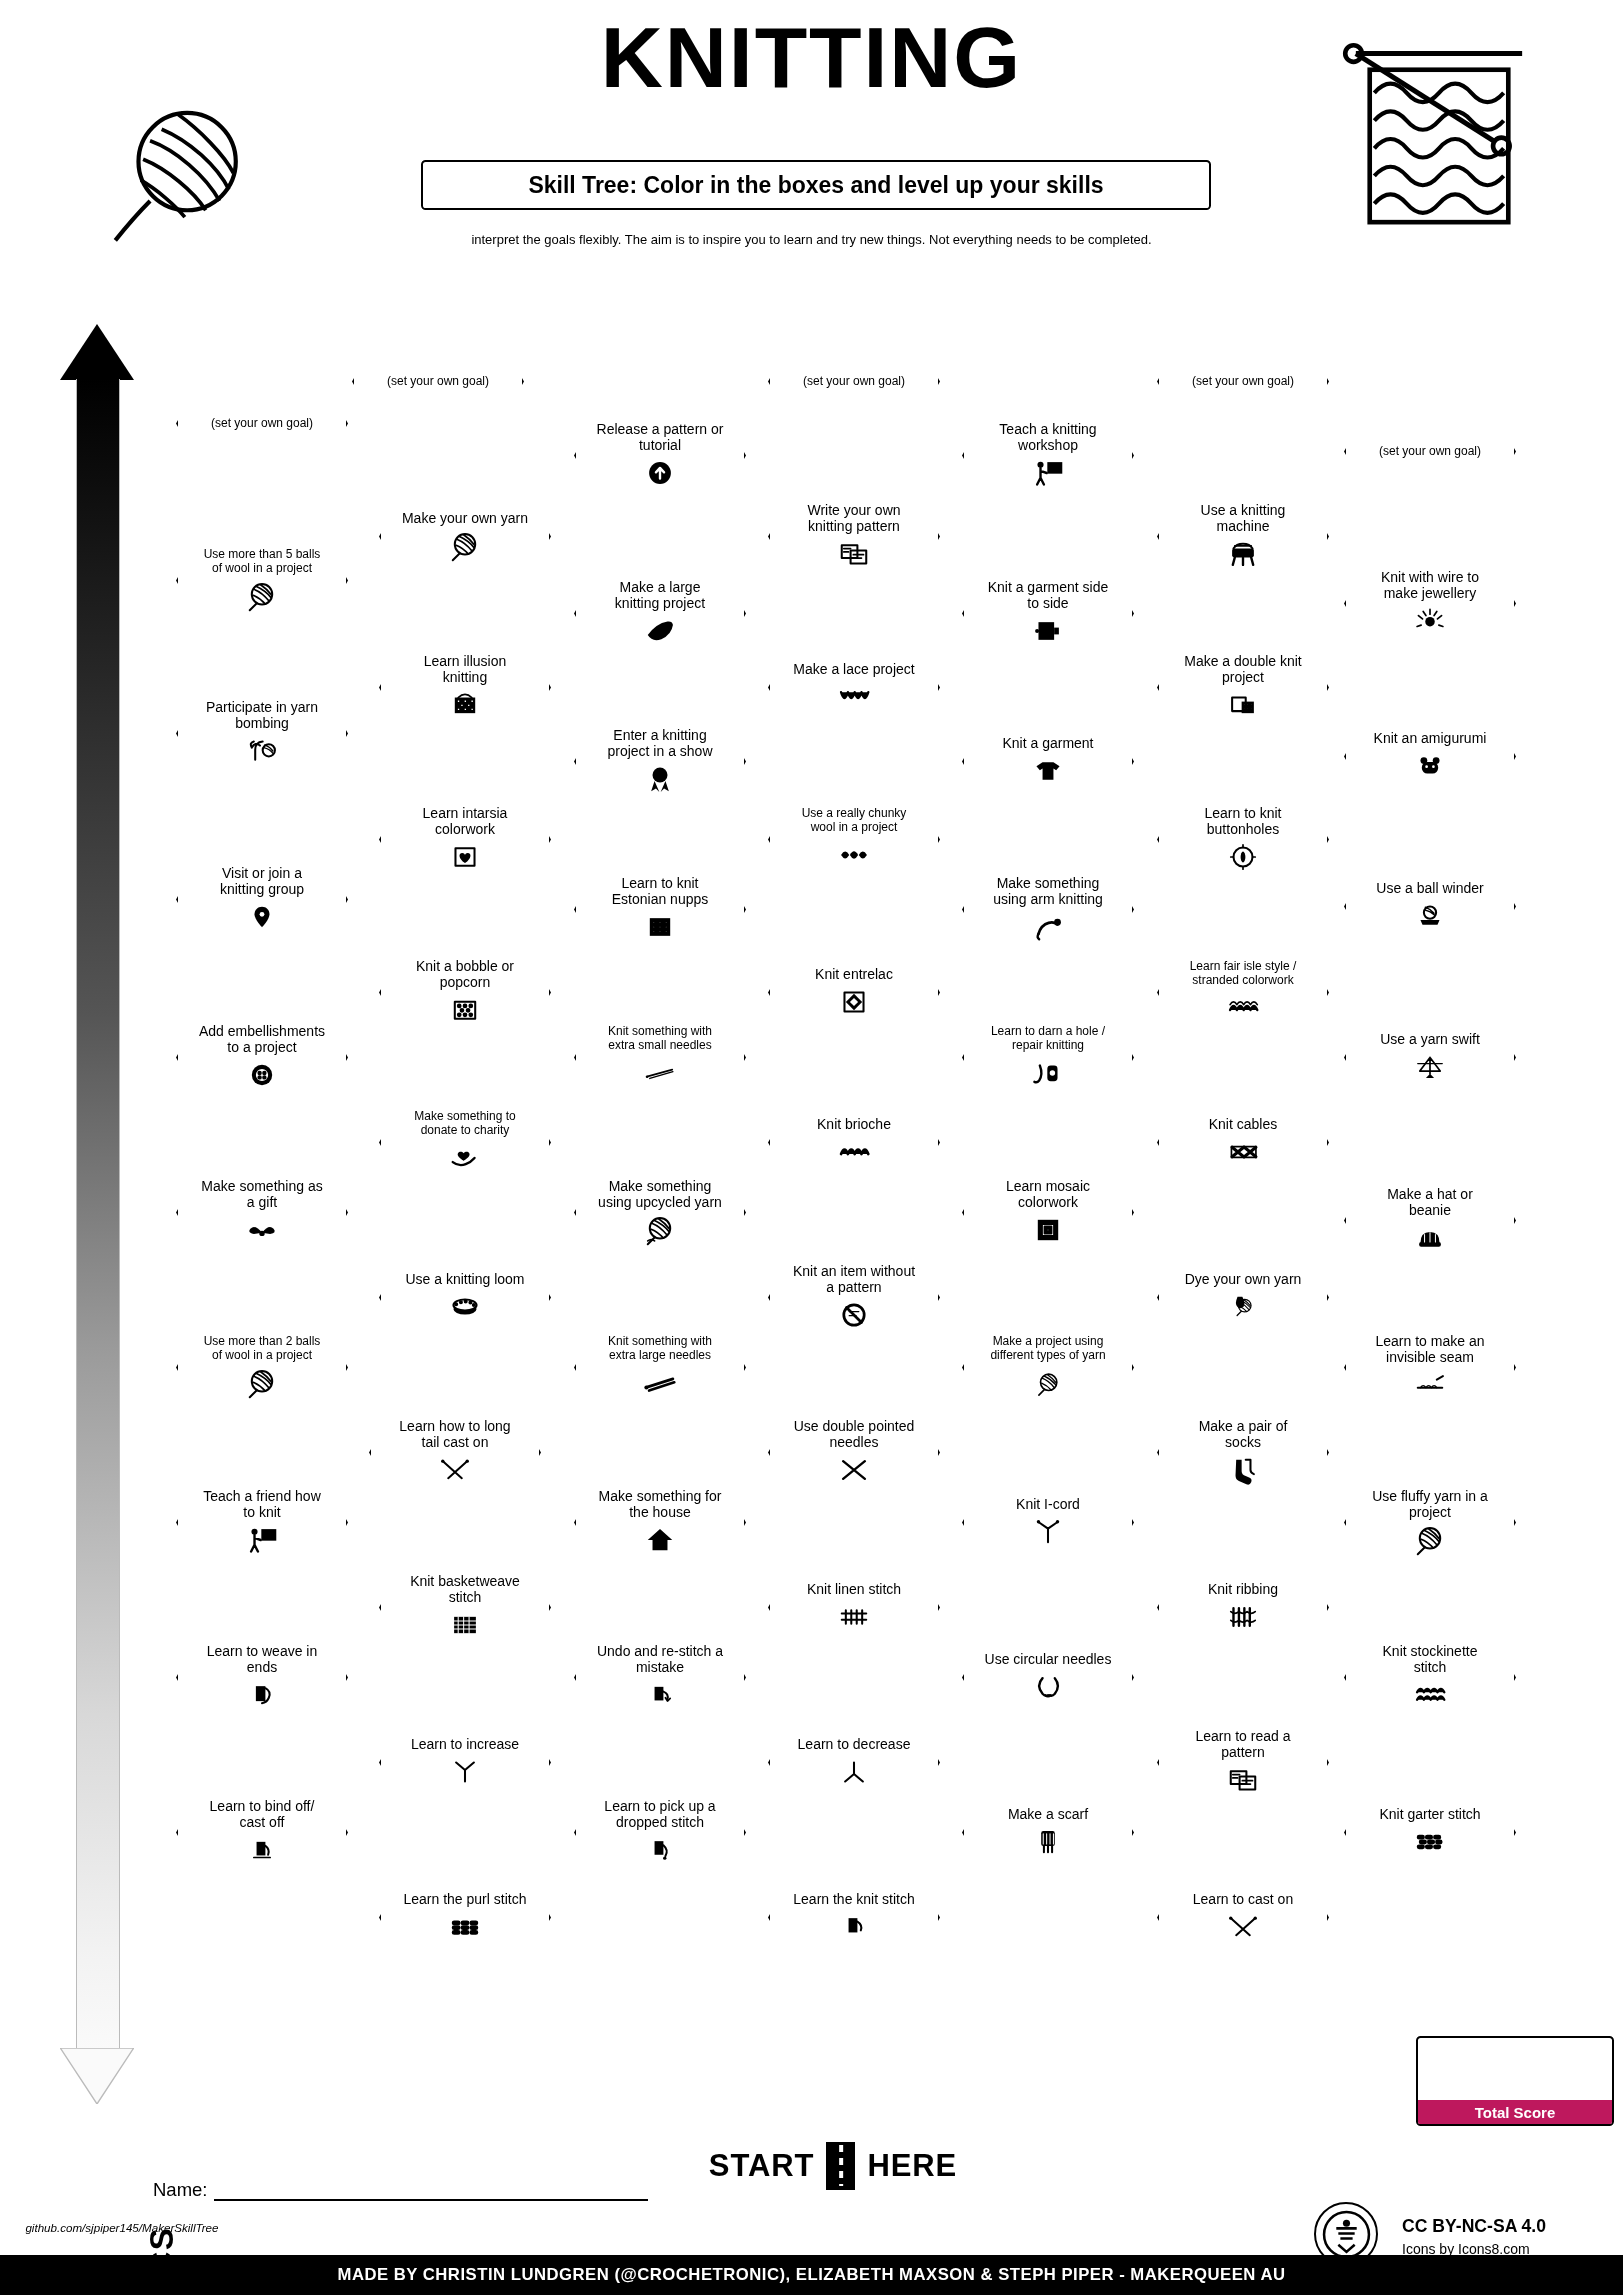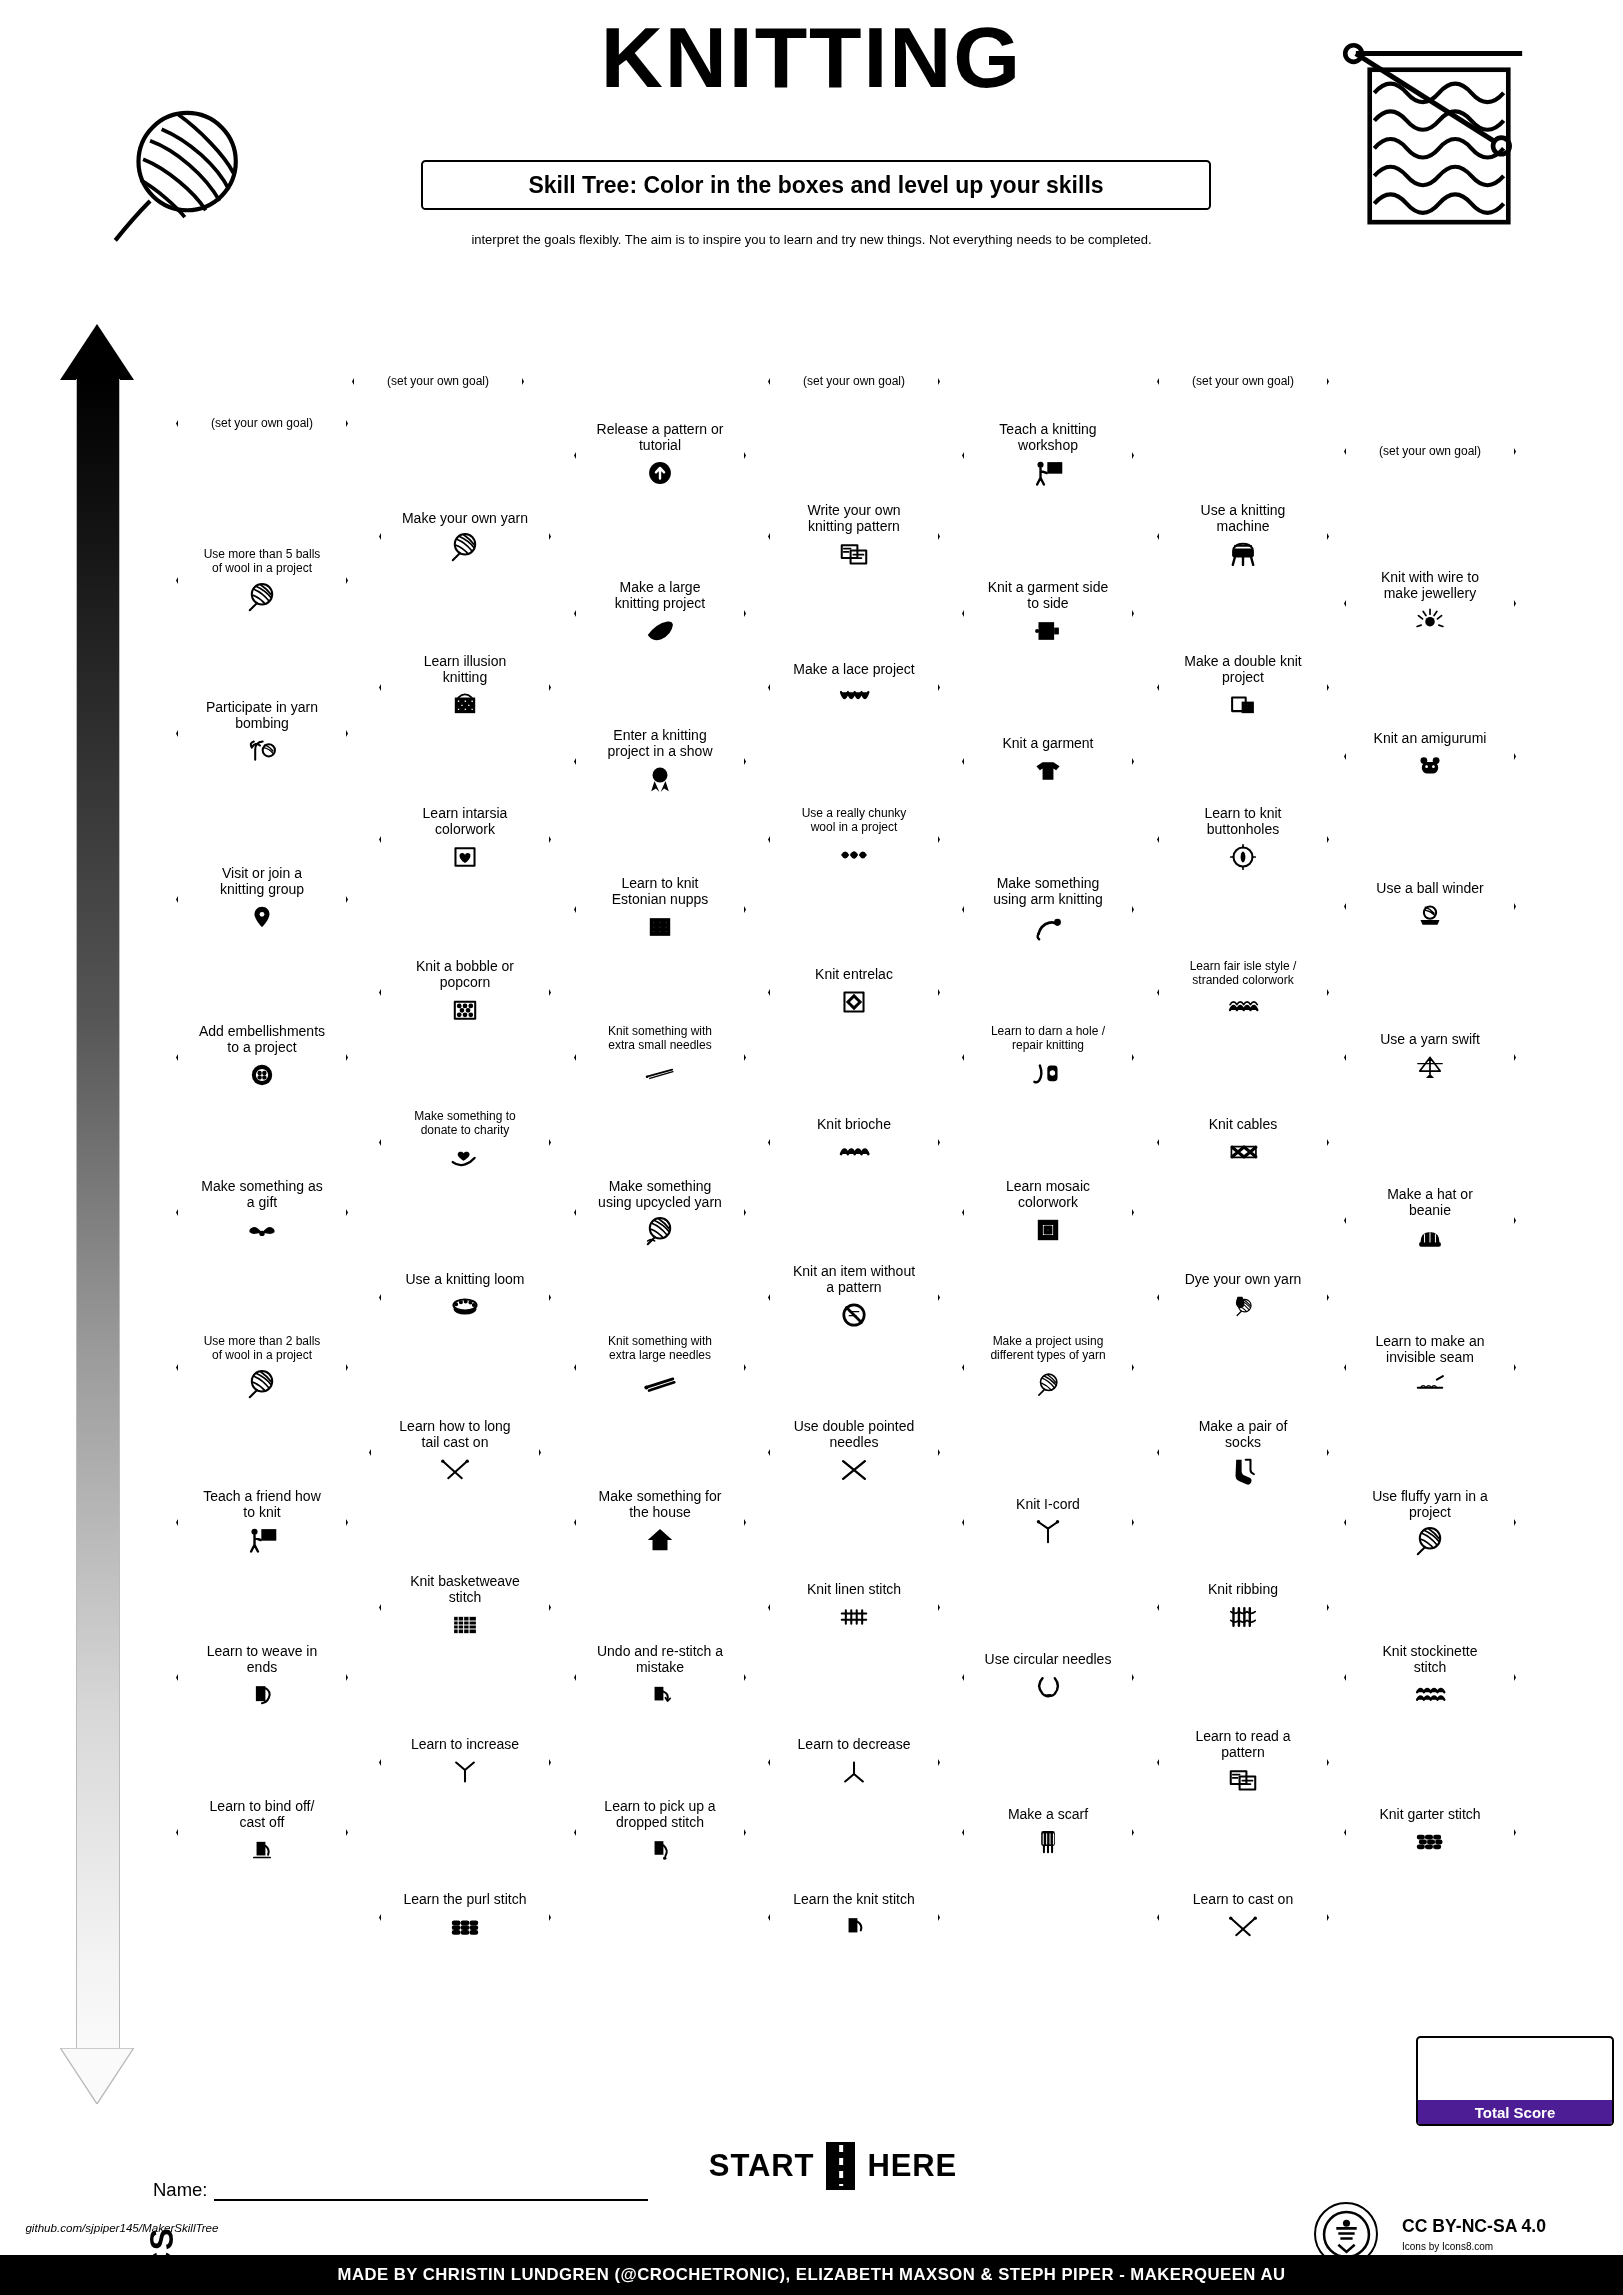--- a/index.html
+++ b/index.html
@@ -73,30 +73,30 @@
 
   
   .starthere{position:absolute;left:657px;top:2100px;width:352px;height:51px;display:flex;align-items:center;justify-content:center;gap:12px;margin-top:40px;}
   .starthere .word{font-size:31px;font-weight:bold;letter-spacing:0.9px;}
   .road{width:29px;height:48px;background:#000;position:relative;}
   .road:after{content:"";position:absolute;left:50%;top:3.7px;transform:translateX(-50%);width:3.7px;height:41px;
     background:repeating-linear-gradient(to bottom,#fff 0 6.5px,transparent 6.5px 13px);}
 
   
   .scorebox{position:absolute;left:1416px;top:2036px;width:194px;height:86px;border:2.3px solid #000;border-radius:4.6px;overflow:hidden;background:#fff;}
-  .scorebox .band{position:absolute;left:0;right:0;bottom:0;height:24px;background:#4c1d95;color:#fff;display:flex;align-items:center;justify-content:center;font-size:15px;font-weight:bold;}
+  .scorebox .band{position:absolute;left:0;right:0;bottom:0;height:24px;background:#be185d;color:#fff;display:flex;align-items:center;justify-content:center;font-size:15px;font-weight:bold;}
 
   
   .nameline{position:absolute;left:153px;top:2179px;width:495px;display:flex;align-items:flex-end;gap:6.5px;}
   .nameline .lbl{font-size:18.5px;}
   .nameline .rule{flex:1;border-bottom:2.3px solid #000;height:15.7px;}
 
   .gh{position:absolute;left:25.4px;top:2221px;font-size:11.6px;font-style:italic;}
   .cc{position:absolute;left:1402px;top:2216px;font-size:17.6px;font-weight:bold;}
-  .icons8{position:absolute;left:1402px;top:2241px;font-size:10px;}
+  .icons8{position:absolute;left:1402px;top:2241px;font-size:14px;}
   .ccbadge{position:absolute;left:1314px;top:2202px;width:60px;height:60px;border:2.3px solid #000;border-radius:50%;display:flex;align-items:center;justify-content:center;}
 
   .footer{position:absolute;left:0;right:0;bottom:0;height:40px;background:#000;color:#fff;display:flex;align-items:center;justify-content:center;}
   .footer span{font-size:16.7px;font-weight:bold;letter-spacing:0.5px;}
 </style>
 </head>
 <body>
 
 <div class="sheet">
 

